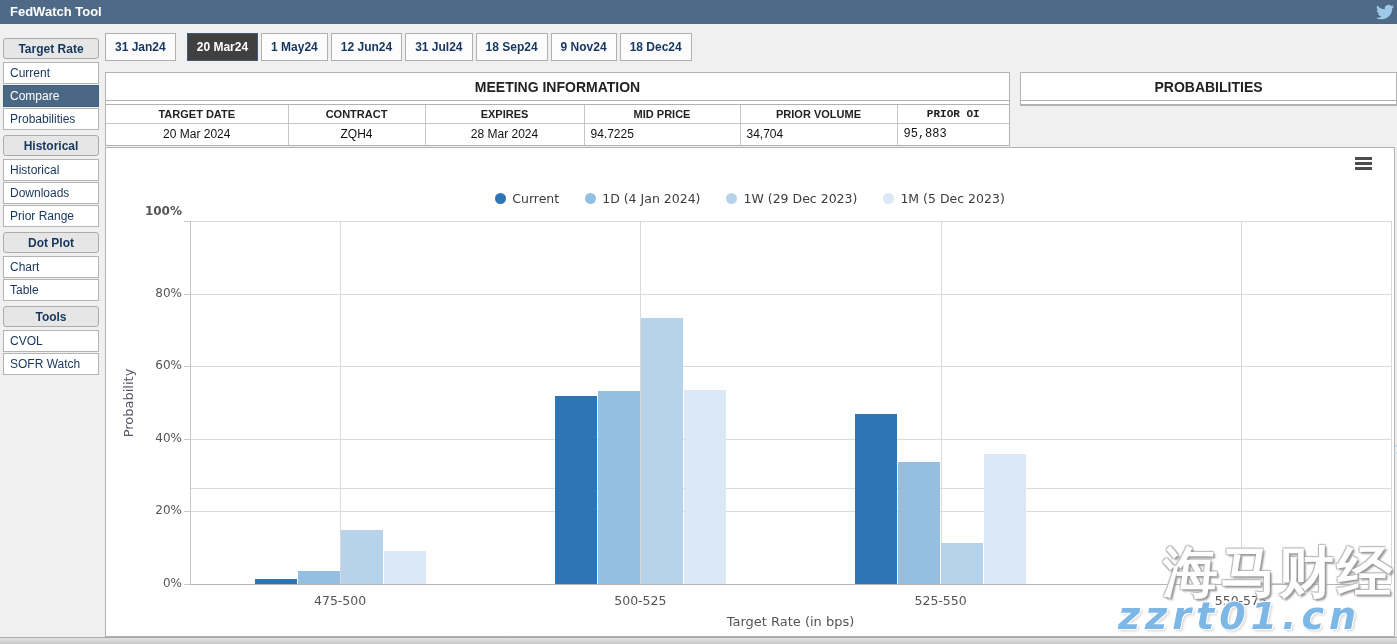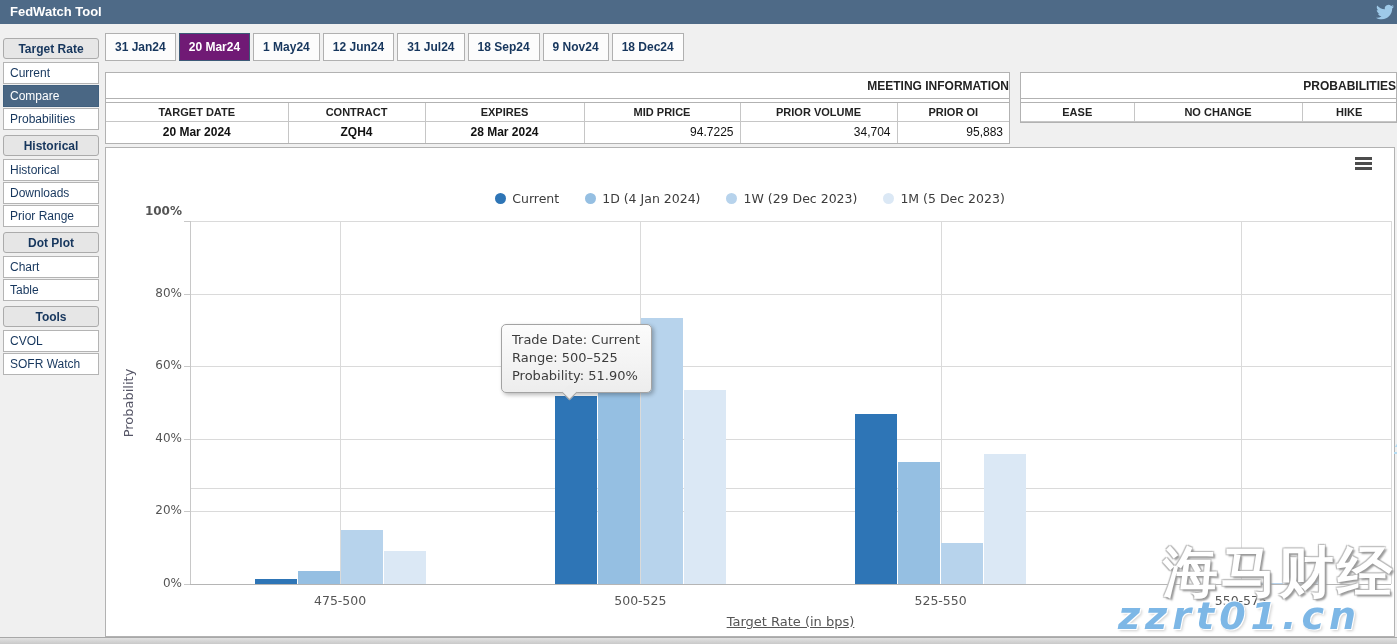--- a/index.html
+++ b/index.html
@@ -21,37 +21,37 @@
   .side-item { height:22px; line-height:21px; font-size:12px; color:#16365d;
                background:#fff; border:1px solid #b4b4b4; padding-left:6px;
                margin-bottom:1px; cursor:pointer; }
   .side-item.selected { background:#4a6784; color:#fff; border-color:#41607e; }
 
   
   .tabs { position:absolute; left:105px; top:33px; display:flex; gap:3px; }
   .tab { height:28px; line-height:26px; padding:0 9px; background:#fcfcfc;
          border:1px solid #b0b0b0; font-size:12px; font-weight:bold;
          color:#16365d; cursor:pointer; }
-  .tab.selected { background:#701a75; color:#fff; border-color:#3d5a77; }
+  .tab.selected { background:#404040; color:#fff; border-color:#3d5a77;margin-left:8px; }
 
   
   .panel { position:absolute; top:72px; background:#fff; border:1px solid #b2b2b2; }
   .panel.meeting { left:105px; width:905px; }
   .panel.probs   { left:1020px; width:377px; }
-  .panel-title { text-align:right; font-size:12px; font-weight:bold; color:#222;
+  .panel-title { text-align:center; font-size:14px; font-weight:bold; color:#222;
                  padding:6px 0 5px 0; border-bottom:1px solid #b2b2b2; }
   .panel-gap { height:4px; border-bottom:1px solid #b2b2b2; }
   table.info { width:100%; border-collapse:collapse; table-layout:fixed; }
   table.info th { font-size:11px; font-weight:bold; color:#222; padding:3px 4px;
                   border-right:1px solid #c6c6c6; border-bottom:1px solid #c6c6c6;
                   text-align:center; }
   table.info td { font-size:12px; color:#111; padding:3px 6px; height:21px;
                   border-right:1px solid #c6c6c6; }
-  table.info th:last-child, table.info td:last-child { border-right:none; }
-  td.c { text-align:center;font-weight:bold; } td.r { text-align:right;margin-left:13px; }
+  table.info th:last-child, table.info td:last-child { border-right:none;font-family:Liberation Mono, monospace; }
+  td.c { text-align:center; } td.r { text-align:left;margin-left:13px; }
 
   
   .chart-panel { position:absolute; left:105px; top:147px; width:1290px; height:490px;
                  background:#fff; border:1px solid #b2b2b2;
                  font-family:"DejaVu Sans", sans-serif; }
   .chart-title { position:absolute; left:10px; top:5px; font-size:15px;
                  color:#1f3a63; letter-spacing:-0.2px; }
   .burger { position:absolute; right:22px; top:9px; width:17px; cursor:pointer; }
   .burger div { height:3px; background:#4d4d4d; margin-bottom:2px; }
   .legend { position:absolute; left:0; top:43px; width:100%; display:flex;
@@ -66,21 +66,21 @@
   .axis-y { position:absolute; width:1px; background:#c8c8c8; z-index:1; }
   .axis-x { position:absolute; height:1px; background:#b5b5b5; z-index:2; }
   .ytick-label { position:absolute; width:44px; text-align:right; font-size:12px;
                  color:#555; z-index:1; }
   .ytick-mark { position:absolute; width:6px; height:1px; background:#c8c8c8; }
   .xtick-label { position:absolute; width:120px; text-align:center; font-size:12.5px;
                  color:#555; z-index:1; }
   .bar { position:absolute; z-index:2; }
   .y-axis-title { position:absolute; left:22px; font-size:13px; color:#556;
                   transform:translate(-50%,-50%) rotate(-90deg); z-index:1; }
-  .x-axis-title { position:absolute; text-align:center; font-size:13px; color:#555; z-index:1;text-decoration:underline; }
+  .x-axis-title { position:absolute; text-align:center; font-size:13px; color:#555; z-index:1; }
 
   
   .tooltip { position:absolute; left:395px; top:176px; z-index:10;
              background:linear-gradient(#fcfcfc,#ededed); border:1px solid #a3a3a3;
              border-radius:5px; padding:6px 11px 7px 10px; font-size:13px; color:#3d3d3d;
              line-height:1.38; white-space:nowrap;
              box-shadow:2px 2px 4px rgba(0,0,0,0.28); }
   .tooltip-arrow { position:absolute; bottom:-6px; left:62px; width:11px; height:11px;
                    background:#ededed; border-right:1px solid #a3a3a3;
                    border-bottom:1px solid #a3a3a3; transform:rotate(45deg); }
@@ -176,25 +176,20 @@
 <div class="panel probs">
   <div class="panel-title">PROBABILITIES</div>
   <div class="panel-gap"></div>
   <table class="info">
     <colgroup>
         <col style="width:113px">
         <col style="width:168px">
         <col style="width:94px">
       </colgroup>
     <tbody>
-        <tr>
-      <th>EASE</th>
-      <th>NO CHANGE</th>
-      <th>HIKE</th>
-    </tr>
   </tbody>
     </table>
 </div>
 
 <div class="chart-panel">
   <div class="burger">
       <div></div>
       <div></div>
       <div></div>
     </div>
@@ -257,26 +252,20 @@
       <div class="bar" style="left: 835.125px; top: 394.981px; width: 42px; height: 41.019px; background: rgb(183, 211, 236);"></div>
       <div class="bar" style="left: 878.125px; top: 306.046px; width: 42px; height: 129.954px; background: rgb(219, 232, 245);"></div>
       <div class="xtick-label" style="left: 774.625px; top: 445px;">525-550</div>
       <div class="bar" style="left: 1135.38px; top: 434.548px; width: 42px; height: 1.452px; background: rgb(183, 211, 236);"></div>
       <div class="bar" style="left: 1178.38px; top: 432.37px; width: 42px; height: 3.63px; background: rgb(219, 232, 245);"></div>
       <div class="xtick-label" style="left: 1074.88px; top: 445px;">550-575</div>
       <div class="y-axis-title" style="top: 254.5px;">Probability</div>
       <div class="x-axis-title" style="left: 584.5px; top: 466px; width: 200px;">Target Rate (in bps)</div>
     </div>
 
-  <div class="tooltip">
-    <div>Trade Date: Current</div>
-    <div>Range: 500–525</div>
-    <div>Probability: 51.90%</div>
-    <div class="tooltip-arrow"></div>
-  </div>
 
   <div class="q-mark">
     <div class="q-hatch"></div>
 
   </div>
 </div>
 
 <div class="wm-site">海马财经</div>
 <div class="wm-url">zzrt01.cn</div>
 <div class="bottom-strip"></div>

